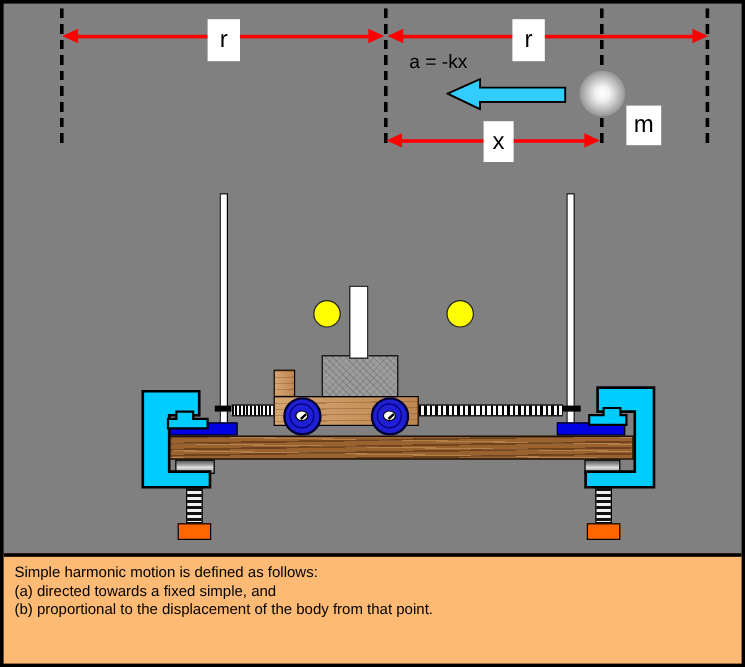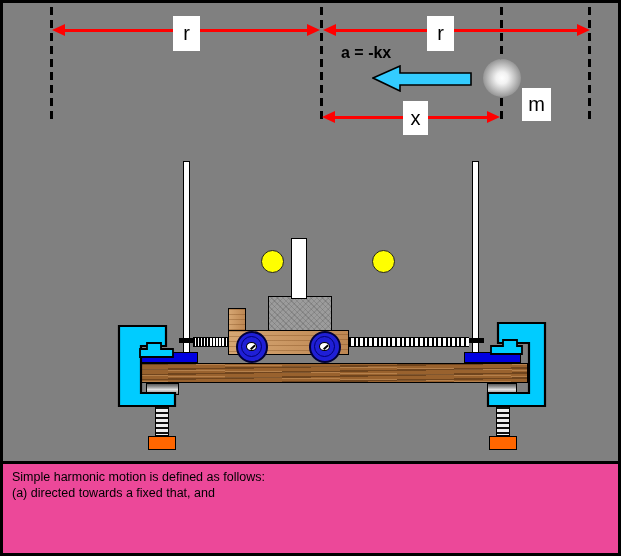--- a/index.html
+++ b/index.html
@@ -17,21 +17,21 @@
   .harrow { position:absolute; height:14px; }
   .harrow .shaft { position:absolute; left:10px; right:10px; top:5px; height:3px; background:#FF0000; }
   .harrow .head { position:absolute; width:0; height:0; top:0;
     border-top:6.5px solid transparent; border-bottom:6.5px solid transparent; }
   .harrow .head-l { left:0; border-right:13px solid #FF0000; }
   .harrow .head-r { right:0; border-left:13px solid #FF0000; }
 
   .wlabel { position:absolute; background:#fff; color:#000; display:flex;
     align-items:center; justify-content:center; font-size:20px; }
 
-  .equation { position:absolute; left:338px; top:41px; color:#000; font-size:16px; font-weight:bold; }
+  .equation { position:absolute; left:338px; top:41px; color:#000; font-size:16px; font-weight:normal; }
 
   .ball { position:absolute; left:480px; top:56px; width:38px; height:38px; border-radius:50%;
     background:radial-gradient(circle at 50% 50%, #ffffff 0%, #f2f2f2 22%, #c2c2c2 48%, #979797 70%, #848484 85%, #808080 100%); }
 
   
   .rod { position:absolute; width:7px; height:195px; top:158px; background:#fff; border:1.5px solid #000; }
   .crossbar { position:absolute; width:16px; height:5px; top:335px; background:#000; }
 
   
   .spring { position:absolute; top:334px; height:10px; border-top:1px solid #000; border-bottom:1px solid #000; }
@@ -69,21 +69,21 @@
   .collar { position:absolute; top:380px; height:12px; border:1px solid #000;
     background:linear-gradient(180deg,#5a5a5a 0%,#9a9a9a 30%,#e0e0e0 55%,#8a8a8a 100%); }
   .screw { position:absolute; top:403px; width:14px; height:30px; border:1px solid #000;
     background:repeating-linear-gradient(180deg,#101010 0 2px,#f0f0f0 2px 5px); }
   .handle { position:absolute; top:433px; width:28px; height:14px; background:#FF6600; border:1.5px solid #000; }
 
   .clamp-svg { position:absolute; }
 
   
   .caption-box { position:absolute; left:3px; top:461px; width:615px; height:92px;
-    background:#ec4899; border-top:3px solid #000; padding:6px 8px 0 9px; }
+    background:#fdba74; border-top:3px solid #000; padding:6px 8px 0 9px; }
   .caption-box p { font-size:12.5px; line-height:15.5px; color:#000; white-space:nowrap; }
 </style>
 </head>
 <body>
 
 <div class="stage">
   <div class="gray-area">
 
     <div class="dash-line" style="left:47px"></div>
     <div class="dash-line" style="left:317px"></div>
@@ -163,15 +163,16 @@
     </svg>
 
     <div class="screw" style="left:152px"></div>
     <div class="screw" style="left:493px"></div>
     <div class="handle" style="left:145px"></div>
     <div class="handle" style="left:486px"></div>
   </div>
 
   <div class="caption-box">
     <p>Simple harmonic motion is defined as follows:</p>
-    <p>(a) directed towards a fixed that, and</p>
+    <p>(a) directed towards a fixed simple, and</p>
+    <p>(b) proportional to the displacement of the body from that point.</p>
   </div>
 </div>
 
 </body></html>

